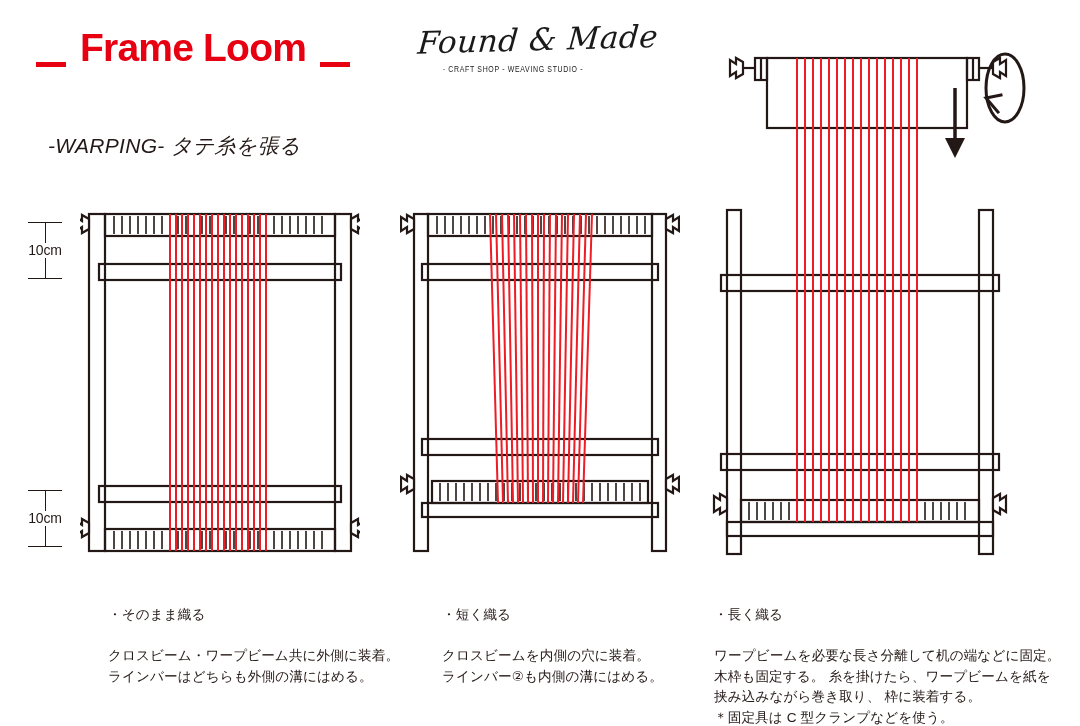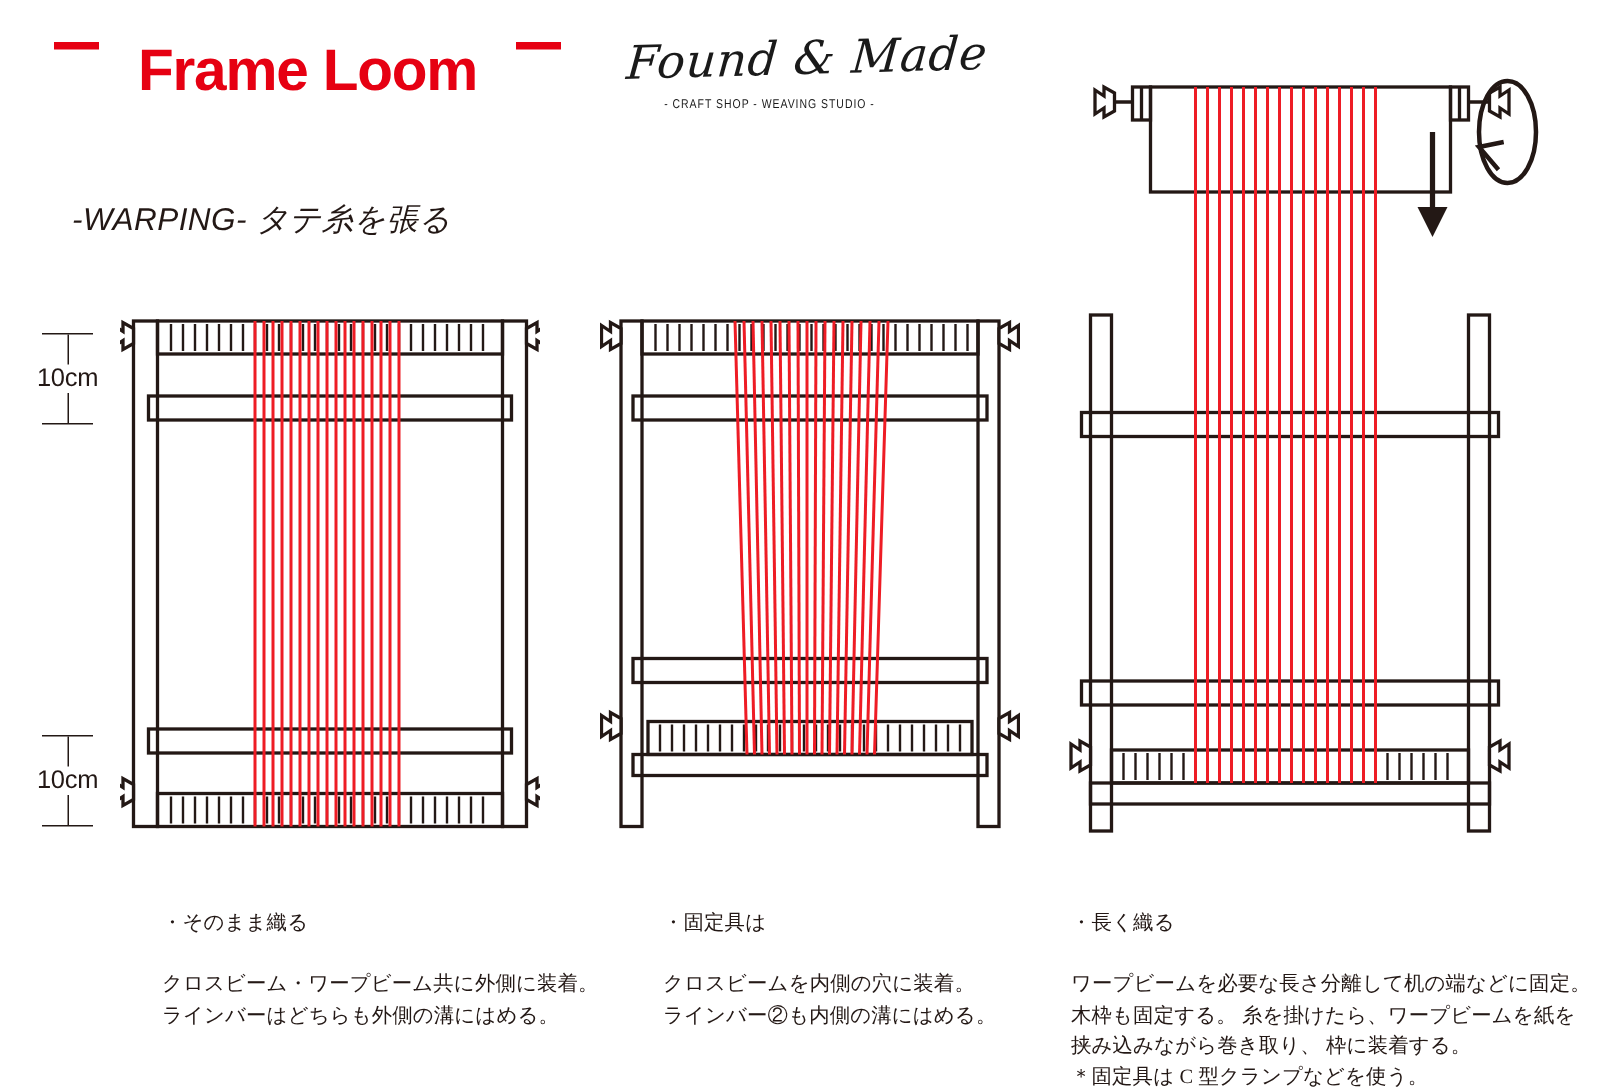--- a/index.html
+++ b/index.html
@@ -21,22 +21,22 @@
   
   #header {
     position: absolute;
     left: 0; top: 0;
     width: 1080px; height: 120px;
   }
   #title-block {
     position: absolute;
     left: 36px; top: 28px;
     display: flex;
-    align-items: flex-start;
-    gap: 26px;
+    align-items: flex-end;
+    gap: 14px;
   }
   .title-rule {
     display: block;
     width: 30px;
     height: 5px;
     background: #e60012;
   }
   #main-title {
     font-size: 39px;
     font-weight: bold;
@@ -98,21 +98,21 @@
     margin: 0 auto;
   }
   .scale-mark .stem {
     display: block;
     width: 1px;
     background: #231815;
     margin: 0 auto;
   }
   .scale-mark .lbl {
     display: block;
-    font-size: 17px;
+    font-size: 14px;
     line-height: 1.1;
     letter-spacing: -0.2px;
   }
 
   
   .diagram {
     position: absolute;
   }
   .diagram svg { display: block; }
 
@@ -120,21 +120,21 @@
   .caption {
     position: absolute;
     color: #231815;
     font-size: 13.6px;
     line-height: 1.52;
     letter-spacing: 0.1px;
     white-space: pre-line;
     margin-left: 24px;
   }
   .caption .head { display: block; }
-  .caption .body { display: block; font-family: Liberation Serif, serif; }
+  .caption .body { display: block; }
 </style>
 </head>
 <body>
 
 <div id="header">
 
   <div id="title-block">
     <span class="title-rule"></span>
     <span id="main-title">Frame Loom</span>
     <span class="title-rule"></span>
@@ -480,21 +480,21 @@
   </svg>
 </div>
 
 <div class="caption" style="left:84px; top:584px; width:320px;">
   <span class="head">・そのまま織る</span>
   <span class="body">クロスビーム・ワープビーム共に外側に装着。
 ラインバーはどちらも外側の溝にはめる。</span>
 </div>
 
 <div class="caption" style="left:418px; top:584px; width:270px;">
-  <span class="head">・固定具は</span>
+  <span class="head">・短く織る</span>
   <span class="body">クロスビームを内側の穴に装着。
 ラインバー②も内側の溝にはめる。</span>
 </div>
 
 <div class="caption" style="left:690px; top:584px; width:380px;">
   <span class="head">・長く織る</span>
   <span class="body">ワープビームを必要な長さ分離して机の端などに固定。
 木枠も固定する。 糸を掛けたら、ワープビームを紙を
 挟み込みながら巻き取り、 枠に装着する。
 ＊固定具は C 型クランプなどを使う。</span>

